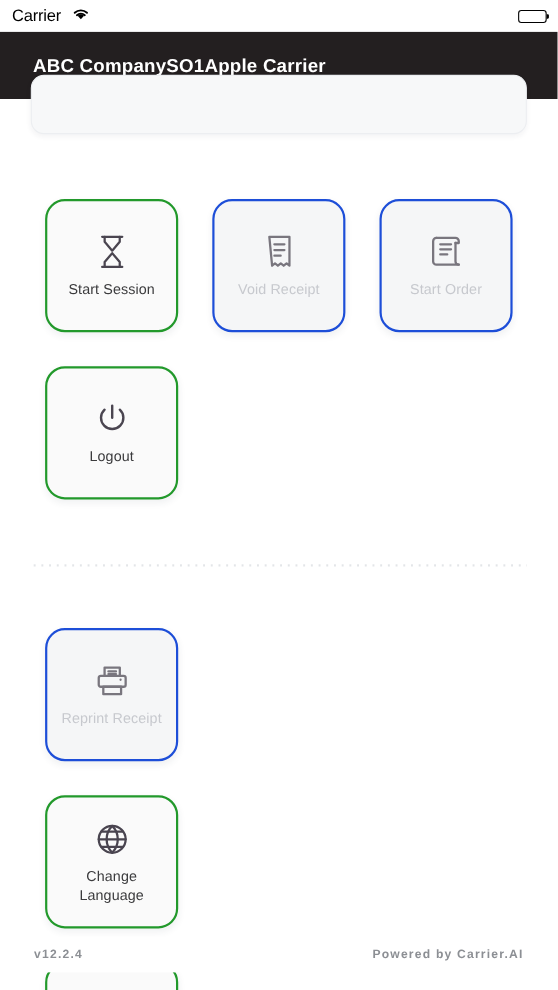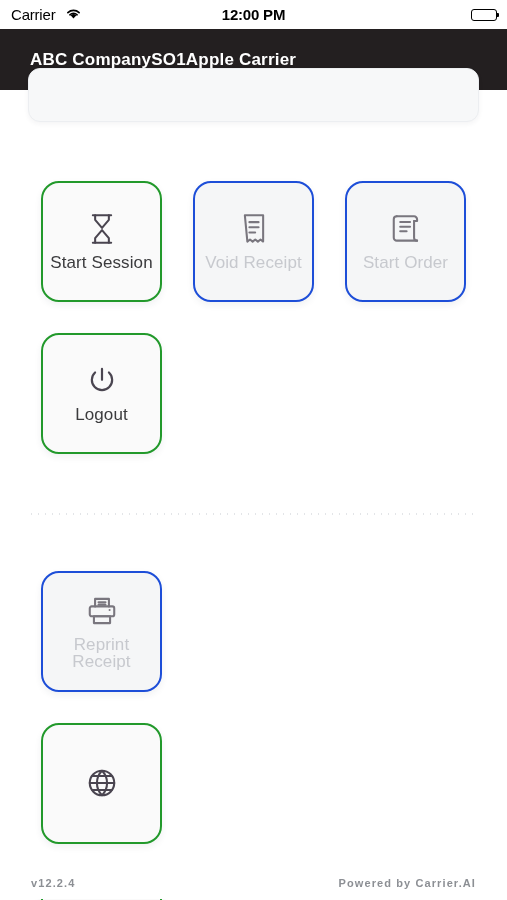--- a/index.html
+++ b/index.html
@@ -156,21 +156,21 @@
   .tile .ticon {
     width: 34px;
     height: 34px;
     display: flex;
     align-items: center;
     justify-content: center;
     margin-bottom: 2px;
   }
   .tile .ticon svg { display: block; }
   .tile .tlabel {
-    font-size: 17px;
+    font-size: 13px;
     line-height: 17px;
     text-align: center;
     letter-spacing: 0.1px;
     max-width: 108px;
   }
   .tile.enabled .tlabel { color: #3b3b3d; font-weight: 500; }
   .tile.disabled .tlabel { color: #c7c9ce; font-weight: 500; }
 
   .tile.disabled .ticon svg { stroke: #4a4550; opacity: 0.72; }
   .tile.enabled  .ticon svg { stroke: #4a4550; }
@@ -190,21 +190,21 @@
     width: 451px;
     height: 2px;
     background-image: radial-gradient(circle, #e3e5e8 0 1px, transparent 1px);
     background-size: 7px 2px;
     background-repeat: repeat-x;
   }
 
   
   .footer {
     position: absolute;
-    bottom: 1px; left: 0;
+    bottom: 16px; left: 0;
     width: 507px;
     height: 32px;
     display: flex;
     align-items: center;
     justify-content: space-between;
     padding: 0 31px;
     background: #ffffff;
   }
   .footer span {
     font-size: 11px;
@@ -222,21 +222,20 @@
     <div class="sb-left">
       <span class="sb-carrier">Carrier</span>
       <span>
         <svg width="17" height="13" viewBox="0 0 17 13">
           <path d="M8.5 11.6 L5.6 8.3 a4.4 4.4 0 0 1 5.8 0 Z" fill="#000"></path>
           <path d="M2.9 5.6 a8.2 8.2 0 0 1 11.2 0" stroke="#000" stroke-width="1.7" fill="none" stroke-linecap="round"></path>
           <path d="M4.9 7.8 a5.4 5.4 0 0 1 7.2 0" stroke="#000" stroke-width="1.7" fill="none" stroke-linecap="round"></path>
         </svg>
       </span>
     </div>
-    <div class="sb-center">12:00 PM</div>
     <div class="sb-right">
       <span class="battery">
         <span class="battery-fill"></span>
       </span>
     </div>
   </div>
 
   <div class="header">
     <span class="header-item">ABC Company</span>
     <span class="header-item">SO1</span>
@@ -320,20 +319,21 @@
       <div class="tile enabled">
         <span class="ticon">
           <svg width="30" height="30" viewBox="0 0 26 26" fill="none" stroke-width="1.8" stroke-linecap="round" stroke-linejoin="round">
             <circle cx="13" cy="13" r="10.6"></circle>
             <path d="M2.4 13 H23.6"></path>
             <path d="M4.6 7 H21.4"></path>
             <path d="M4.6 19 H21.4"></path>
             <path d="M13 2.4 a15 15 0 0 1 0 21.2 a15 15 0 0 1 0 -21.2 Z"></path>
           </svg>
         </span>
+        <span class="tlabel">Change Language</span>
       </div>
 
 
       <div class="tile enabled">
         <span class="ticon">
           <span class="dots">
               <i></i>
               <i></i>
               <i></i>
             </span>

